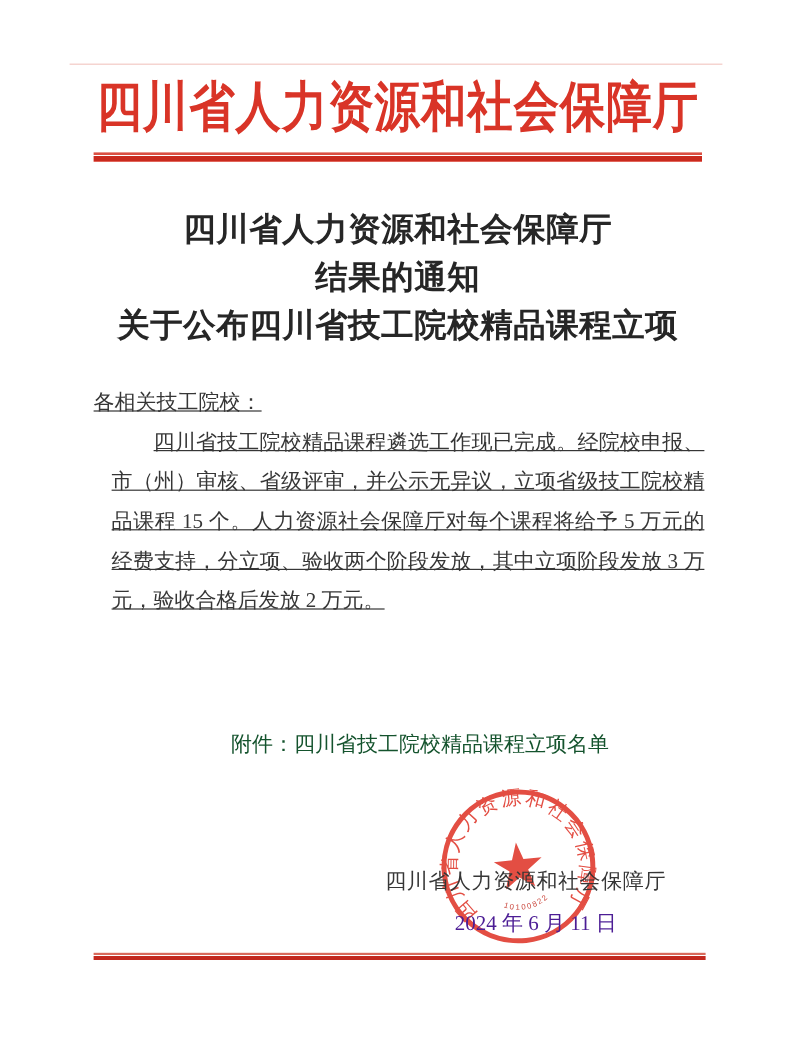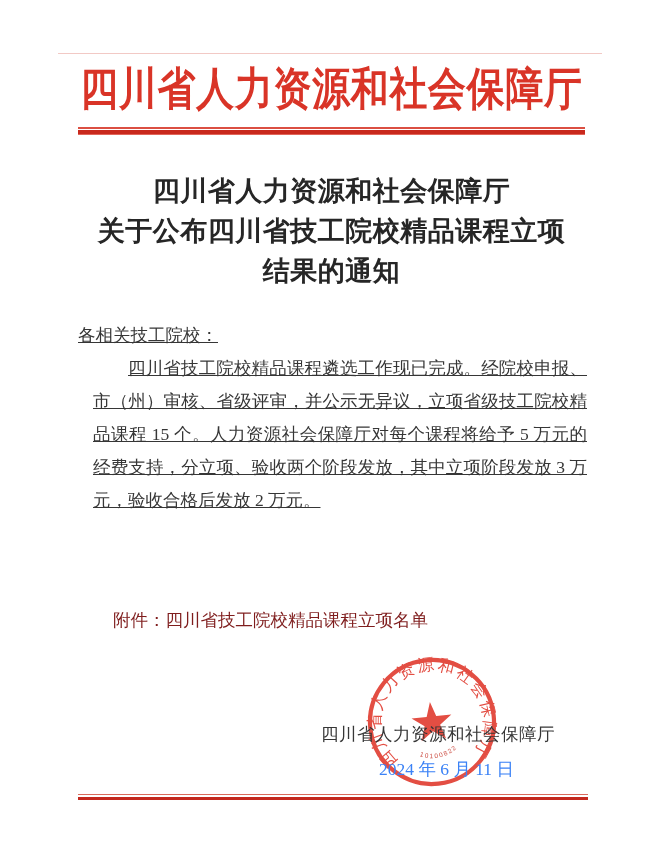--- a/index.html
+++ b/index.html
@@ -64,38 +64,39 @@
     line-height: 33px;
     text-align: justify;
     text-decoration: underline;
   }
   .body-text p { margin: 0; }
   .body-text p.indent { text-indent: 2em; margin-left: 15px; }
   .attachment {
     position: absolute;
     left: 78px; top: 604px;
     width: 509px;
-    color: #7f1d1d;
+    color: #14532d;
     font-size: 17.5px;
     line-height: 33px;
     text-indent: 2em;
+    text-align: center;
   }
   .signer {
     position: absolute;
     right: 108px; top: 720px;
     color: #363636;
     font-size: 17.5px;
     line-height: 28px;
     letter-spacing: 0.5px;
     white-space: nowrap;
   }
   .sign-date {
     position: absolute;
     right: 149px; top: 755px;
-    color: #3b82f6;
+    color: #4c1d95;
     font-size: 17.5px;
     line-height: 28px;
     white-space: nowrap;
   }
   .seal {
     position: absolute;
     left: 362px; top: 652px;
     width: 140px; height: 140px;
     transform: rotate(-6deg);
     opacity: 0.88;
@@ -117,22 +118,22 @@
 <div class="page">
 
   <div class="artifact-line"></div>
 
   <div class="letterhead">四川省人力资源和社会保障厅</div>
 
   <div class="rule-top"></div>
 
   <div class="doc-title">
     <div>四川省人力资源和社会保障厅</div>
+    <div>结果的通知</div>
     <div>关于公布四川省技工院校精品课程立项</div>
-    <div>结果的通知</div>
   </div>
 
   <div class="body-text">
     <p>各相关技工院校：</p>
     <p class="indent">四川省技工院校精品课程遴选工作现已完成。经院校申报、市（州）审核、省级评审，并公示无异议，立项省级技工院校精品课程 15 个。人力资源社会保障厅对每个课程将给予 5 万元的经费支持，分立项、验收两个阶段发放，其中立项阶段发放 3 万元，验收合格后发放 2 万元。</p>
   </div>
 
   <div class="attachment">附件：四川省技工院校精品课程立项名单</div>
 
   <svg class="seal" viewBox="0 0 140 140" xmlns="http://www.w3.org/2000/svg">

